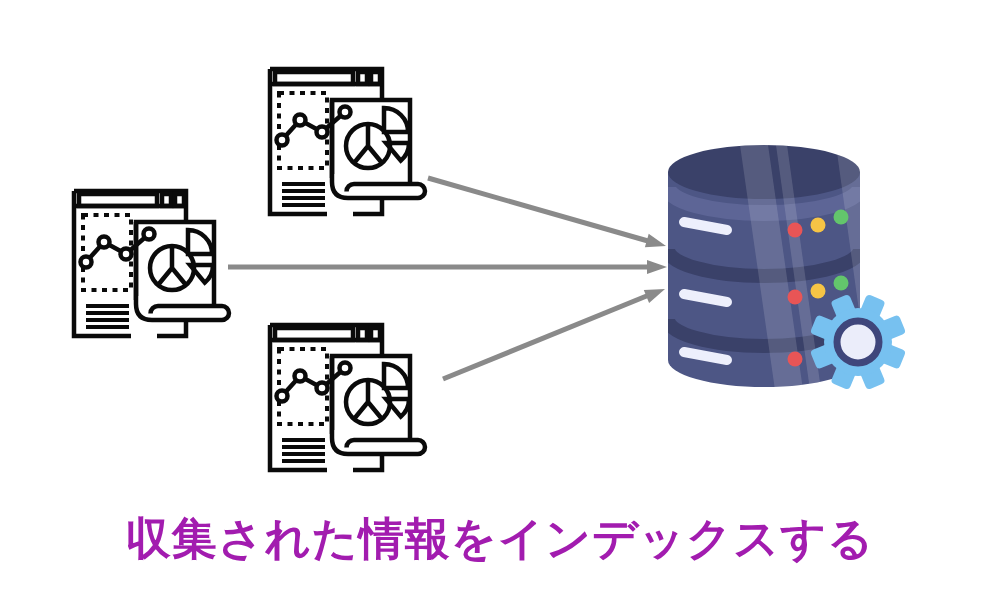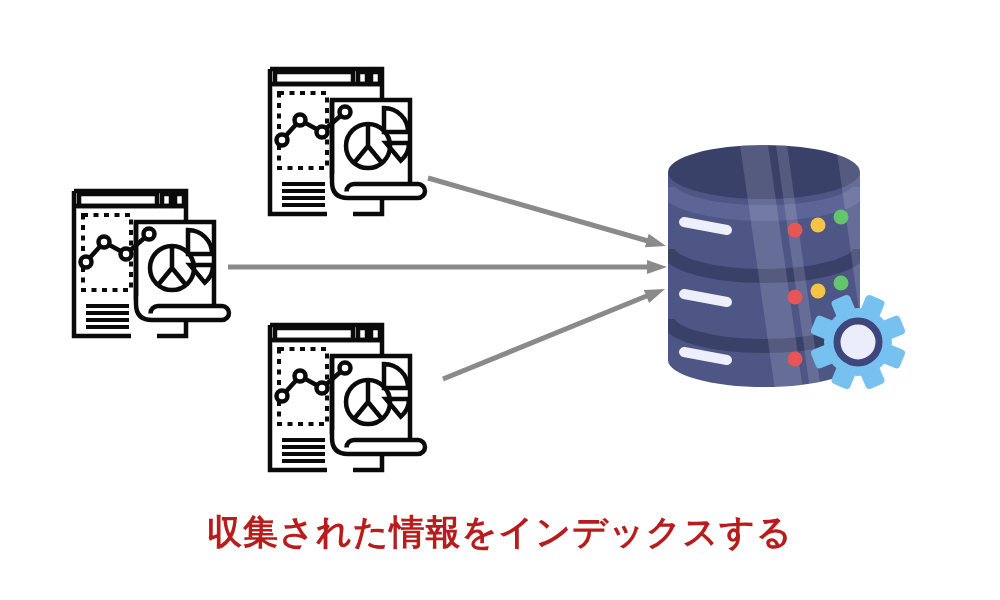--- a/index.html
+++ b/index.html
@@ -5,22 +5,22 @@
   html,body{margin:0;padding:0;}
   body{
     width:1000px;height:600px;background:#ffffff;overflow:hidden;
     font-family:"Liberation Sans","DejaVu Sans",sans-serif;
     position:relative;
   }
   #stage{position:absolute;left:0;top:0;width:1000px;height:600px;}
   #caption{
     position:absolute;left:0;top:509px;width:1000px;
     text-align:center;
-    font-size:35px;font-weight:800;letter-spacing:1px;
-    color:#b91c1c;
+    font-size:45px;font-weight:800;letter-spacing:1px;
+    color:#a21caf;
     font-family:"Liberation Sans","DejaVu Sans",sans-serif;
   }
 </style>
 </head>
 <body>
 
 <svg id="stage" viewBox="0 0 1000 600" xmlns="http://www.w3.org/2000/svg">
 
   <defs>
 

